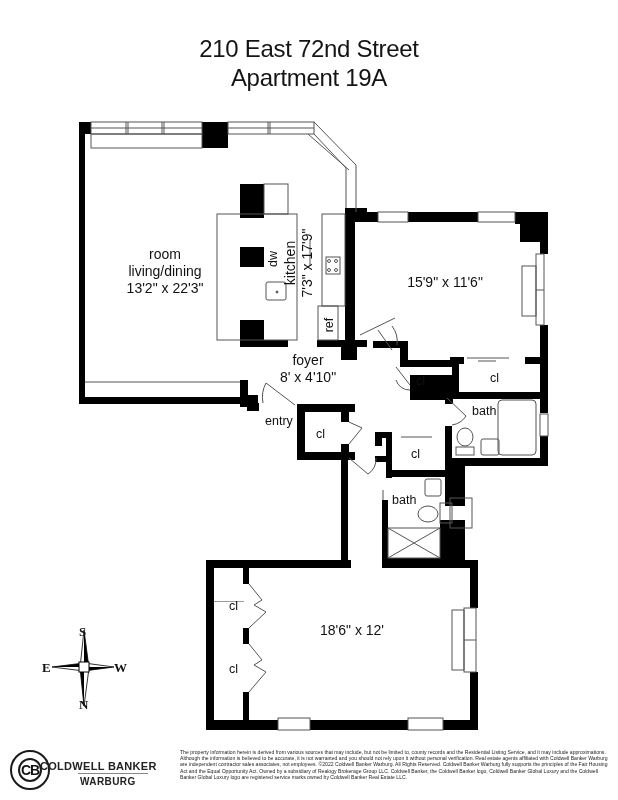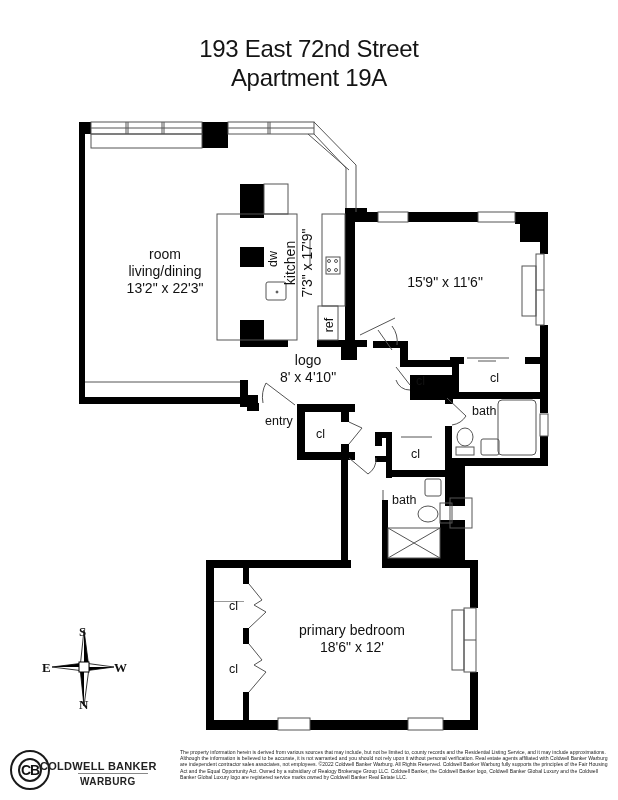--- a/index.html
+++ b/index.html
@@ -15,21 +15,21 @@
   .logo { position: absolute; left: 10px; top: 750px; width: 40px; height: 40px; border: 2.5px solid #1a1a1a; border-radius: 50%; box-sizing: border-box; display: flex; align-items: center; justify-content: center; }
   .logo-inner { width: 24px; height: 24px; border: 2px solid #1a1a1a; border-radius: 50%; box-sizing: border-box; display: flex; align-items: center; justify-content: center; font-size: 14px; font-weight: bold; letter-spacing: -1px; }
   .brand1 { position: absolute; left: 40px; top: 760px; font-size: 11px; font-weight: bold; letter-spacing: 0.3px; color: #222; }
   .brand2 { position: absolute; left: 80px; top: 776px; font-size: 10px; font-weight: bold; letter-spacing: 0.4px; color: #222; }
   .brand-rule { position: absolute; left: 78px; top: 773px; width: 70px; height: 1px; background: #888; }
   .disclaimer { position: absolute; left: 180px; top: 749px; width: 432px; font-size: 5.1px; line-height: 6.2px; color: #222; text-align: left; }
 </style>
 </head>
 <body>
 
-<div class="title l1">193 East 72nd Street</div>
+<div class="title l1">210 East 72nd Street</div>
 <div class="title l2">Apartment 19A</div>
 
 <svg class="plan" width="618" height="800" viewBox="0 0 618 800" xmlns="http://www.w3.org/2000/svg">
   <g fill="#000" stroke="none">
 
     <rect x="79" y="122" width="6" height="282"></rect>
     <rect x="79" y="122" width="12" height="12"></rect>
 
     <rect x="79" y="397" width="172" height="7"></rect>
     <rect x="240" y="380" width="8" height="24"></rect>
@@ -217,26 +217,25 @@
 <div class="lbl rot" style="left:249px; top:246px; width:100px;">
   <div>kitchen</div>
   <div>7'3" x 17'9"</div>
 </div>
 
 <div class="lbl" style="left:380px; top:274px; width:130px;">
   <div>15'9" x 11'6"</div>
 </div>
 
 <div class="lbl" style="left:258px; top:352px; width:100px;">
-  <div>logo</div>
+  <div>foyer</div>
   <div>8' x 4'10"</div>
 </div>
 
 <div class="lbl" style="left:282px; top:622px; width:140px;">
-  <div>primary bedroom</div>
   <div>18'6" x 12'</div>
 </div>
 
 <div class="lbl-sm rot" style="left:265px; top:252px;">dw</div>
 <div class="lbl-sm rot" style="left:322px; top:318px;">ref</div>
 <div class="lbl-sm" style="left:265px; top:414px;">entry</div>
 <div class="lbl-sm" style="left:316px; top:427px;">cl</div>
 <div class="lbl-sm" style="left:416px; top:374px;">cl</div>
 <div class="lbl-sm" style="left:490px; top:371px;">cl</div>
 <div class="lbl-sm" style="left:411px; top:447px;">cl</div>

